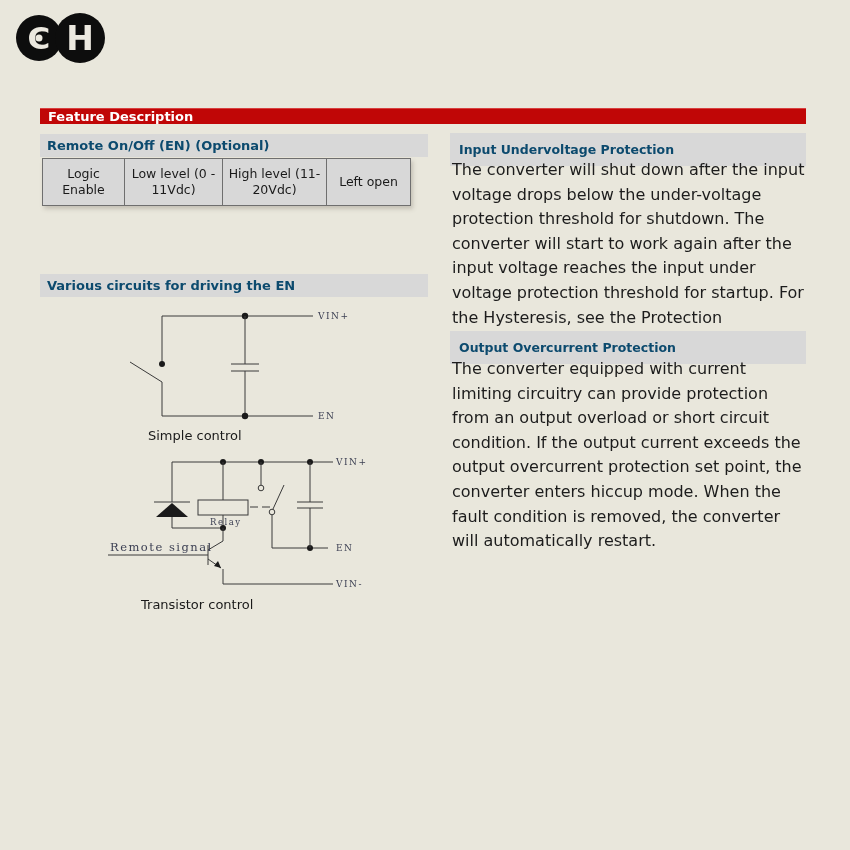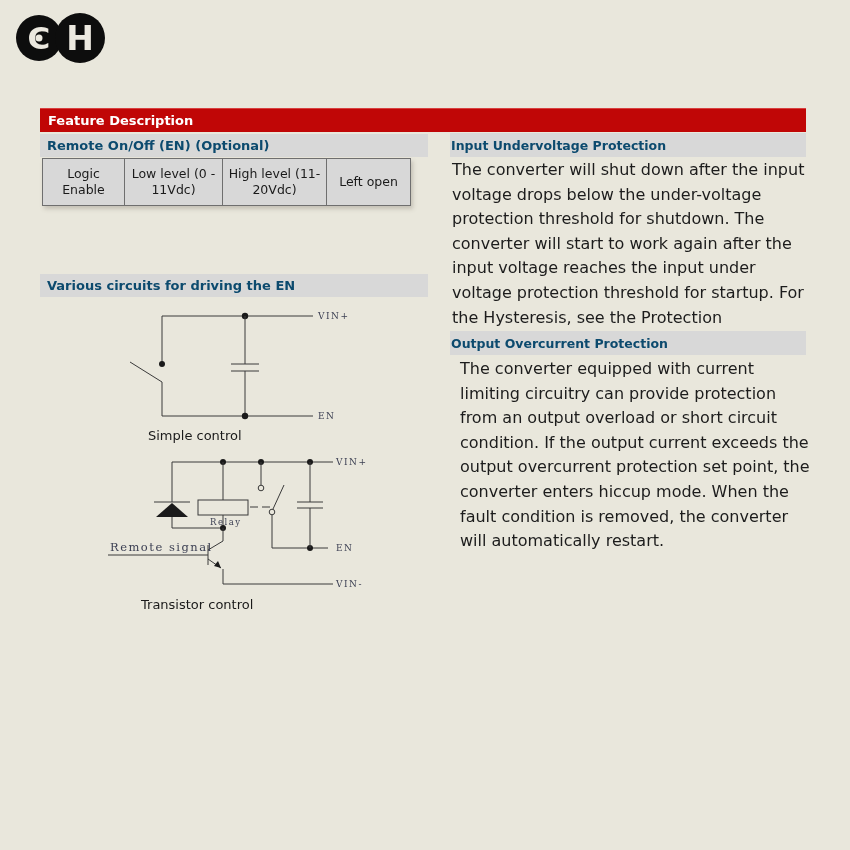--- a/index.html
+++ b/index.html
@@ -13,35 +13,35 @@
 
   
   .logo{left:12px;top:8px;width:170px;}
   .wordmark{
     margin-top:2px;margin-left:2px;
     font-size:17px;font-weight:bold;letter-spacing:4px;color:#0d0d0d;
   }
 
   
   .banner{
-    left:40px;top:108px;width:766px;height:24px;
+    left:40px;top:108px;width:766px;height:16px;
     background:#c00606;border-top:1px solid #d84040;
     box-sizing:border-box;
     display:flex;align-items:center;
     color:#ffffff;font-size:13px;font-weight:bold;padding-left:8px;
   }
 
   
   .subhead{
     background:#d8d8d8;height:23px;box-sizing:border-box;
     display:flex;align-items:center;
     font-size:13px;font-weight:bold;color:#0c4a6e;padding-left:7px;
   }
   .subhead.left-col{left:40px;width:388px;}
-  .subhead.right-col{left:450px;width:356px;height:24px;font-size:12.5px;padding-left:1px;}
+  .subhead.right-col{left:450px;width:356px;height:33px;font-size:12.5px;padding-left:9px;}
 
   
   .en-table{
     left:42px;top:158px;
     border-collapse:collapse;table-layout:fixed;
     box-shadow:2px 3px 4px rgba(90,85,70,.25);
   }
   .en-table td{
     border:1px solid #6f6f6f;text-align:center;vertical-align:middle;
     font-size:12.5px;line-height:16px;padding:2px;
@@ -189,13 +189,13 @@
 <div class="abs caption" style="left:141px;top:597px;">Transistor control</div>
 
 <div class="abs subhead right-col" style="top:133px;">
   <span>Input Undervoltage Protection</span>
 </div>
 <div class="abs para" style="left:452px;top:158px;">The converter will shut down after the input voltage drops below the under-voltage protection threshold for shutdown. The converter will start to work again after the input voltage reaches the input under voltage protection threshold for startup. For the Hysteresis, see the Protection characteristics.</div>
 
 <div class="abs subhead right-col" style="top:331px;">
   <span>Output Overcurrent Protection</span>
 </div>
-<div class="abs para" style="left:452px;top:357px;margin-left:8px;">The converter equipped with current limiting circuitry can provide protection from an output overload or short circuit condition. If the output current exceeds the output overcurrent protection set point, the converter enters hiccup mode. When the fault condition is removed, the converter will automatically restart.</div>
+<div class="abs para" style="left:452px;top:357px;">The converter equipped with current limiting circuitry can provide protection from an output overload or short circuit condition. If the output current exceeds the output overcurrent protection set point, the converter enters hiccup mode. When the fault condition is removed, the converter will automatically restart.</div>
 
 </body></html>

